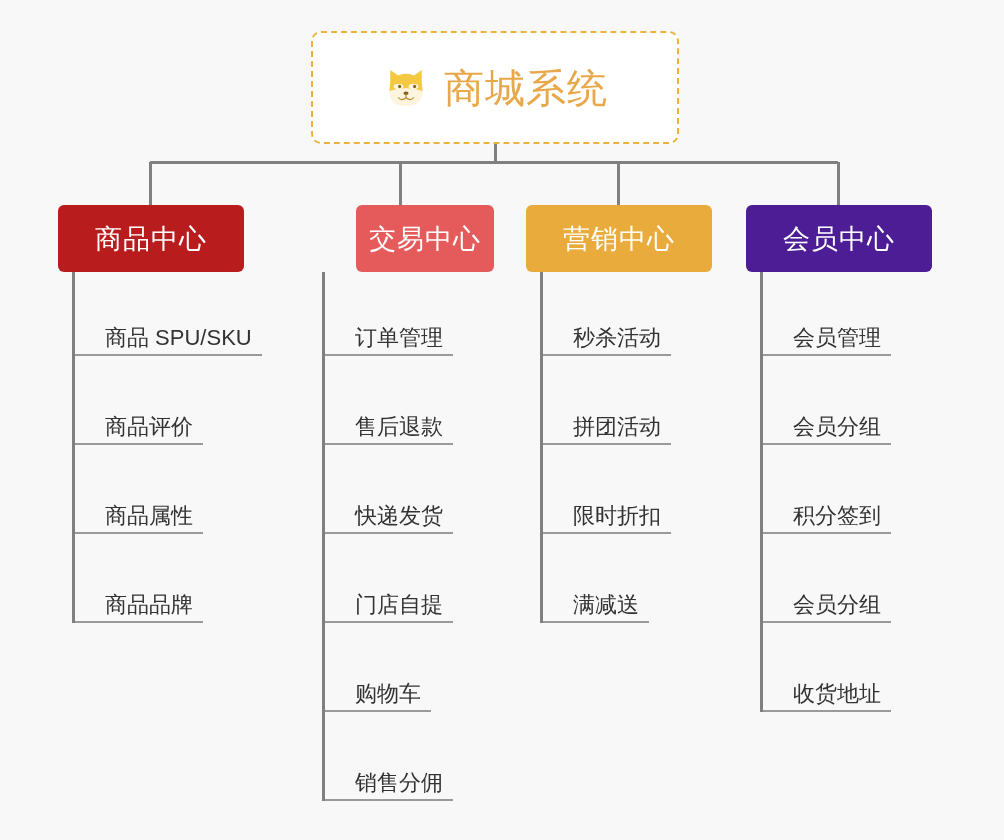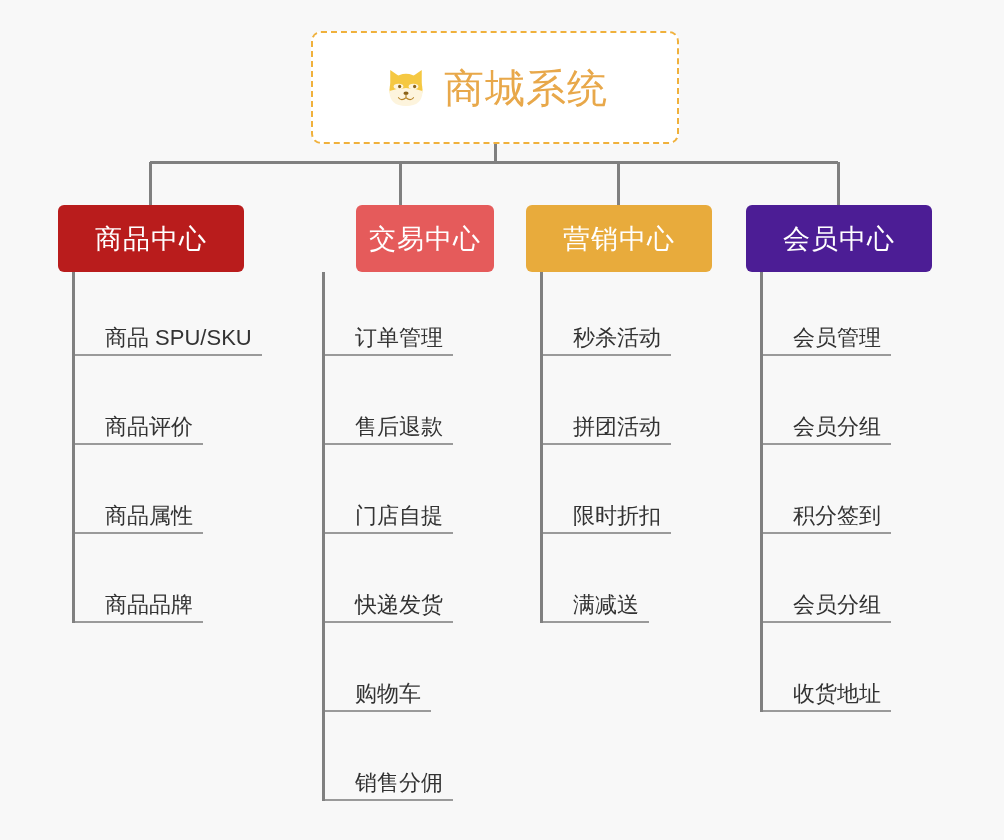--- a/index.html
+++ b/index.html
@@ -176,24 +176,24 @@
       <span>交易中心</span>
     </div>
     <div class="leaf-list">
       <div class="leaf-item">
         <span class="leaf-label">订单管理</span>
       </div>
       <div class="leaf-item">
         <span class="leaf-label">售后退款</span>
       </div>
       <div class="leaf-item">
+        <span class="leaf-label">快递发货</span>
+      </div>
+      <div class="leaf-item">
         <span class="leaf-label">门店自提</span>
-      </div>
-      <div class="leaf-item">
-        <span class="leaf-label">快递发货</span>
       </div>
       <div class="leaf-item">
         <span class="leaf-label">购物车</span>
       </div>
       <div class="leaf-item">
         <span class="leaf-label">销售分佣</span>
       </div>
     </div>
   </div>
 

